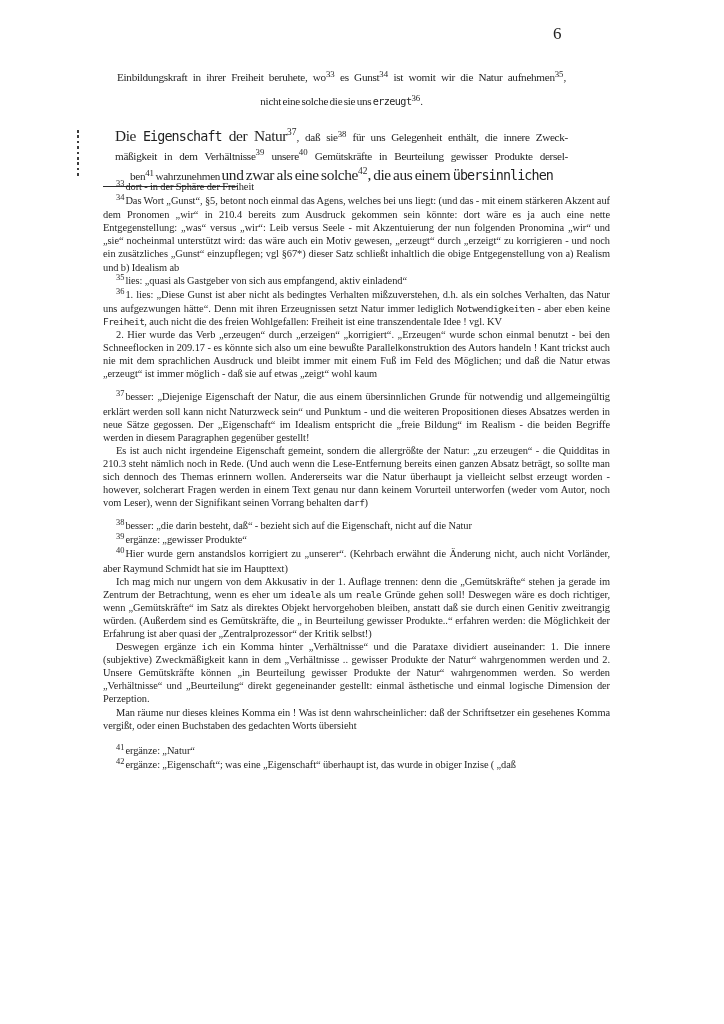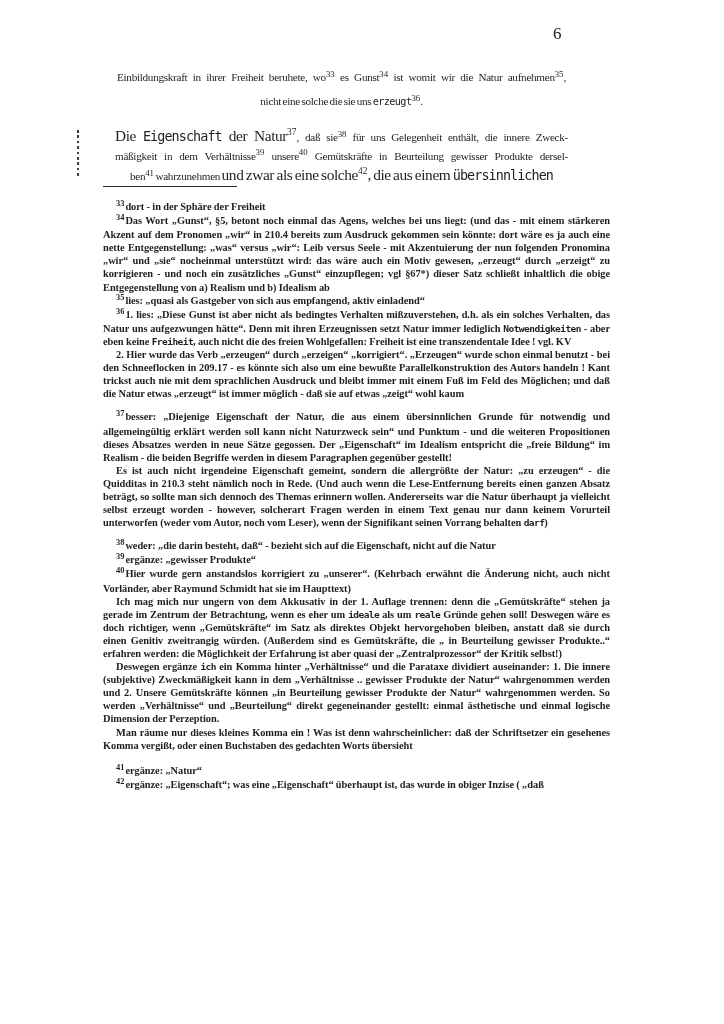--- a/index.html
+++ b/index.html
@@ -41,23 +41,23 @@
     position:absolute;left:77px;top:130px;width:1.6px;height:47px;
     background:repeating-linear-gradient(180deg,#3c3c3c 0 2.6px,transparent 2.6px 5.4px);
   }
   
   .fnrule{
     position:absolute;left:103px;top:186px;width:134px;height:0;
     border-top:1.2px solid #2a2a2a;
   }
   
   .fnblock{
-    position:absolute;left:103px;top:200px;width:507px;
+    position:absolute;left:103px;top:180px;width:507px;
     font-size:10.4px;line-height:13.1px;
-    letter-spacing:-0.05px;word-spacing:-0.2px;font-weight:bold;
+    letter-spacing:-0.05px;word-spacing:-0.2px;
   }
   .footnote{margin:0;}
   .fnp{text-align:justify;text-indent:13px;margin:0;}
   .fnblock .f-tt{font-size:9.5px;letter-spacing:-0.55px;}
   .fnblock .f-sup{font-size:8.4px;top:-4px;padding-right:1px;}
   
   [data-name="footnote-37"]{margin-top:10px;}
   [data-name="footnote-38"]{margin-top:10px;}
   [data-name="footnote-41"]{margin-top:12px;}
 </style>
@@ -94,21 +94,21 @@
       </div>
       <div class="footnote" data-name="footnote-36">
         <div class="fnp" data-name="footnote-paragraph"><span class="f-sup" data-name="footnote-marker">36</span><span data-name="text-segment">1. lies: „Diese Gunst ist aber nicht als bedingtes Verhalten mißzuverstehen, d.h. als ein solches Verhalten, das Natur uns aufgezwungen hätte“. Denn mit ihren Erzeugnissen setzt Natur immer lediglich </span><span class="f-tt" data-name="emphasis-text">Notwendigkeiten</span><span data-name="text-segment"> - aber eben keine </span><span class="f-tt" data-name="emphasis-text">Freiheit</span><span data-name="text-segment">, auch nicht die des freien Wohlgefallen: Freiheit ist eine transzendentale Idee ! vgl. KV</span></div>
         <div class="fnp" data-name="footnote-paragraph"><span data-name="text-segment">2. Hier wurde das Verb „erzeugen“ durch „erzeigen“ „korrigiert“. „Erzeugen“ wurde schon einmal benutzt - bei den Schneeflocken in 209.17 - es könnte sich also um eine bewußte Parallelkonstruktion des Autors handeln ! Kant trickst auch nie mit dem sprachlichen Ausdruck und bleibt immer mit einem Fuß im Feld des Möglichen; und daß die Natur etwas „erzeugt“ ist immer möglich - daß sie auf etwas „zeigt“ wohl kaum</span></div>
       </div>
       <div class="footnote" data-name="footnote-37">
         <div class="fnp" data-name="footnote-paragraph"><span class="f-sup" data-name="footnote-marker">37</span><span data-name="text-segment">besser: „Diejenige Eigenschaft der Natur, die aus einem übersinnlichen Grunde für notwendig und allgemeingültig erklärt werden soll kann nicht Naturzweck sein“ und Punktum - und die weiteren Propositionen dieses Absatzes werden in neue Sätze gegossen. Der „Eigenschaft“ im Idealism entspricht die „freie Bildung“ im Realism - die beiden Begriffe werden in diesem Paragraphen gegenüber gestellt!</span></div>
         <div class="fnp" data-name="footnote-paragraph"><span data-name="text-segment">Es ist auch nicht irgendeine Eigenschaft gemeint, sondern die allergrößte der Natur: „zu erzeugen“ - die Quidditas in 210.3 steht nämlich noch in Rede. (Und auch wenn die Lese-Entfernung bereits einen ganzen Absatz beträgt, so sollte man sich dennoch des Themas erinnern wollen. Andererseits war die Natur überhaupt ja vielleicht selbst erzeugt worden - however, solcherart Fragen werden in einem Text genau nur dann keinem Vorurteil unterworfen (weder vom Autor, noch vom Leser), wenn der Signifikant seinen Vorrang behalten </span><span class="f-tt" data-name="emphasis-text">darf</span><span data-name="text-segment">)</span></div>
       </div>
       <div class="footnote" data-name="footnote-38">
-        <div class="fnp" data-name="footnote-paragraph"><span class="f-sup" data-name="footnote-marker">38</span><span data-name="text-segment">weder: „die darin besteht, daß“ - bezieht sich auf die Eigenschaft, nicht auf die Natur</span></div>
+        <div class="fnp" data-name="footnote-paragraph"><span class="f-sup" data-name="footnote-marker">38</span><span data-name="text-segment">besser: „die darin besteht, daß“ - bezieht sich auf die Eigenschaft, nicht auf die Natur</span></div>
       </div>
       <div class="footnote" data-name="footnote-39">
         <div class="fnp" data-name="footnote-paragraph"><span class="f-sup" data-name="footnote-marker">39</span><span data-name="text-segment">ergänze: „gewisser Produkte“</span></div>
       </div>
       <div class="footnote" data-name="footnote-40">
         <div class="fnp" data-name="footnote-paragraph"><span class="f-sup" data-name="footnote-marker">40</span><span data-name="text-segment">Hier wurde gern anstandslos korrigiert zu „unserer“. (Kehrbach erwähnt die Änderung nicht, auch nicht Vorländer, aber Raymund Schmidt hat sie im Haupttext)</span></div>
         <div class="fnp" data-name="footnote-paragraph"><span data-name="text-segment">Ich mag mich nur ungern von dem Akkusativ in der 1. Auflage trennen: denn die „Gemütskräfte“ stehen ja gerade im Zentrum der Betrachtung, wenn es eher um </span><span class="f-tt" data-name="emphasis-text">ideale</span><span data-name="text-segment"> als um </span><span class="f-tt" data-name="emphasis-text">reale</span><span data-name="text-segment"> Gründe gehen soll! Deswegen wäre es doch richtiger, wenn „Gemütskräfte“ im Satz als direktes Objekt hervorgehoben bleiben, anstatt daß sie durch einen Genitiv zweitrangig würden. (Außerdem sind es Gemütskräfte, die „ in Beurteilung gewisser Produkte..“ erfahren werden: die Möglichkeit der Erfahrung ist aber quasi der „Zentralprozessor“ der Kritik selbst!)</span></div>
         <div class="fnp" data-name="footnote-paragraph"><span data-name="text-segment">Deswegen ergänze </span><span class="f-tt" data-name="emphasis-text">ich</span><span data-name="text-segment"> ein Komma hinter „Verhältnisse“ und die Parataxe dividiert auseinander: 1. Die innere (subjektive) Zweckmäßigkeit kann in dem „Verhältnisse .. gewisser Produkte der Natur“ wahrgenommen werden und 2. Unsere Gemütskräfte können „in Beurteilung gewisser Produkte der Natur“ wahrgenommen werden. So werden „Verhältnisse“ und „Beurteilung“ direkt gegeneinander gestellt: einmal ästhetische und einmal logische Dimension der Perzeption.</span></div>
         <div class="fnp" data-name="footnote-paragraph"><span data-name="text-segment">Man räume nur dieses kleines Komma ein ! Was ist denn wahrscheinlicher: daß der Schriftsetzer ein gesehenes Komma vergißt, oder einen Buchstaben des gedachten Worts übersieht</span></div>
       </div>

